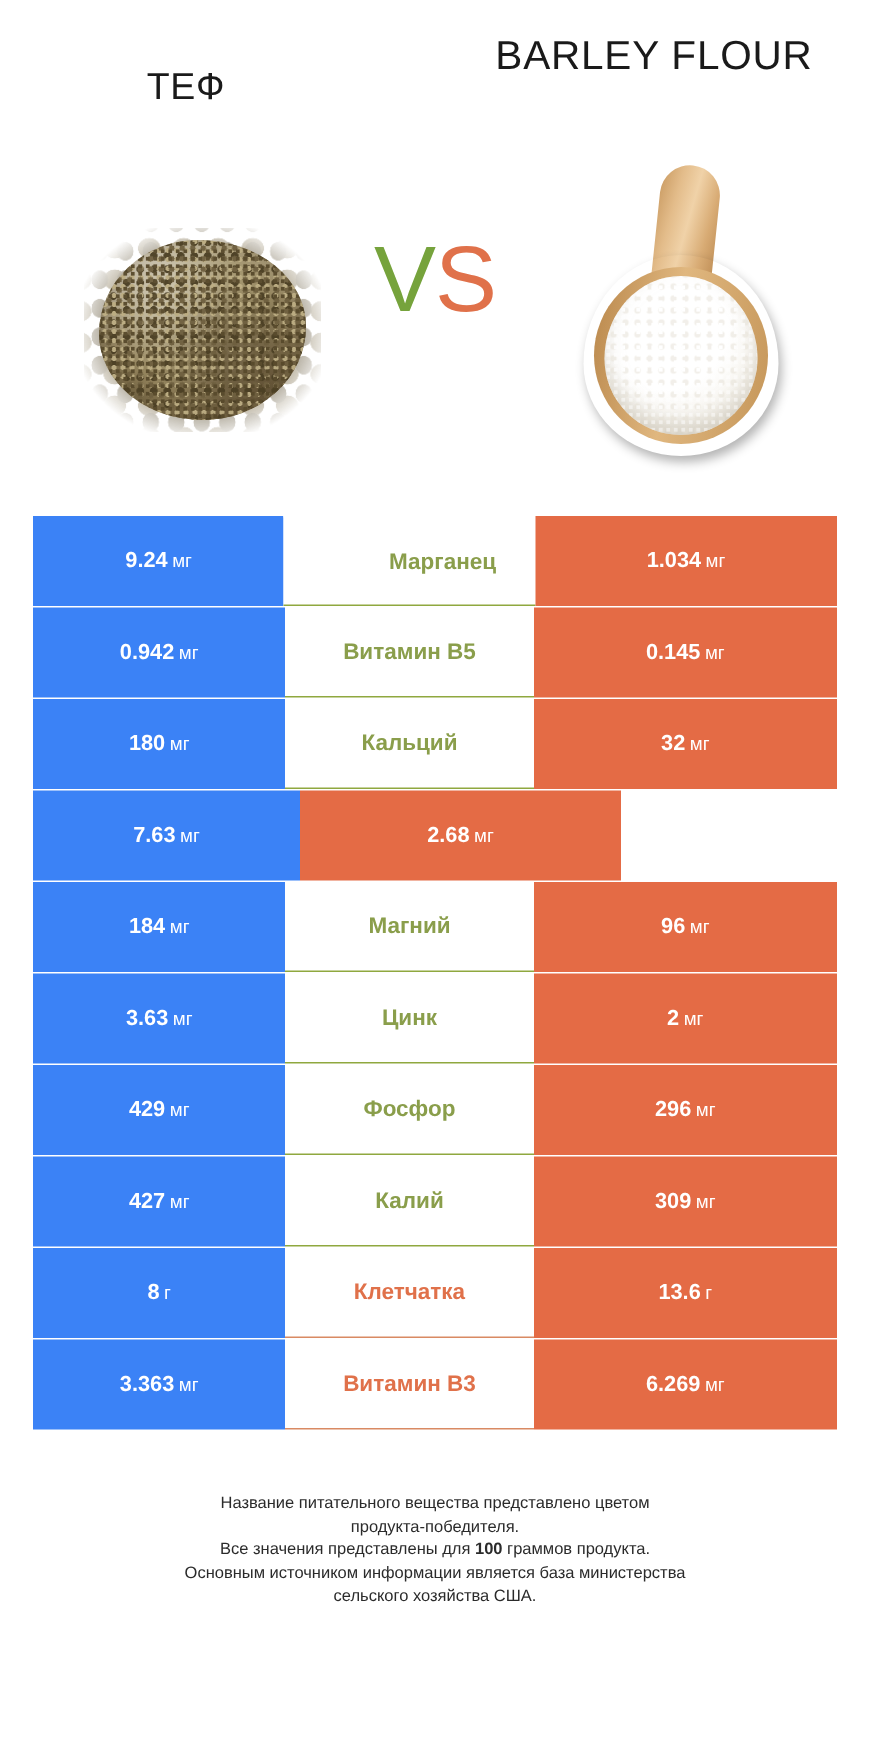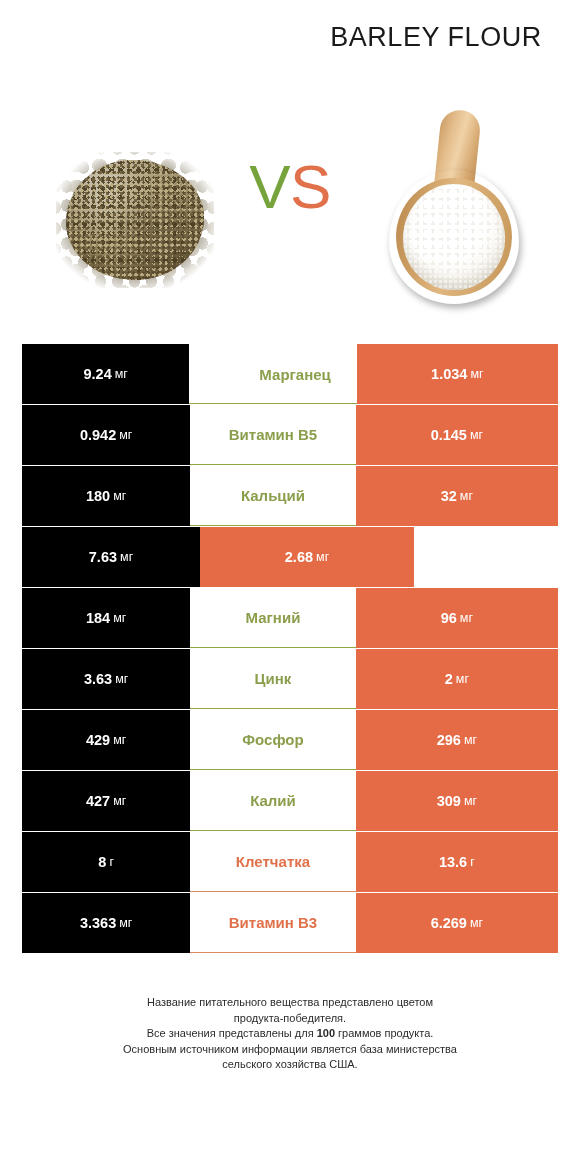--- a/index.html
+++ b/index.html
@@ -187,21 +187,21 @@
   .cell {
     display: flex;
     align-items: center;
     justify-content: center;
     font-size: 14.5px;
     font-weight: 700;
     box-sizing: border-box;
   }
   .cell-left {
     width: 178px;
-    background: #000000;
+    background: #3b82f6;
     color: #ffffff;
   }
   .cell-mid {
     width: 175px;
     background: #ffffff;
     border-bottom: 1px solid #8fa83f;
     border-top: 0;
   }
   .row:first-child .cell-mid { border-top: 1px solid #ffffff; padding-left: 44px; }
   .cell-mid.win-right { border-bottom-color: #d98a63; }
@@ -231,20 +231,21 @@
     font-weight: 400;
   }
   .footer p { margin: 0; }
   .footer b { font-weight: 700; }
 </style>
 </head>
 <body>
 
 <div class="header">
 
+  <div class="title title-left">ТЕФ</div>
 
   <div class="title title-right">BARLEY FLOUR</div>
 
   <div class="product product-left">
     <div class="teff-scatter"></div>
     <div class="teff-pile"></div>
     <div class="teff-grain"></div>
   </div>
 
   <div class="vs">

